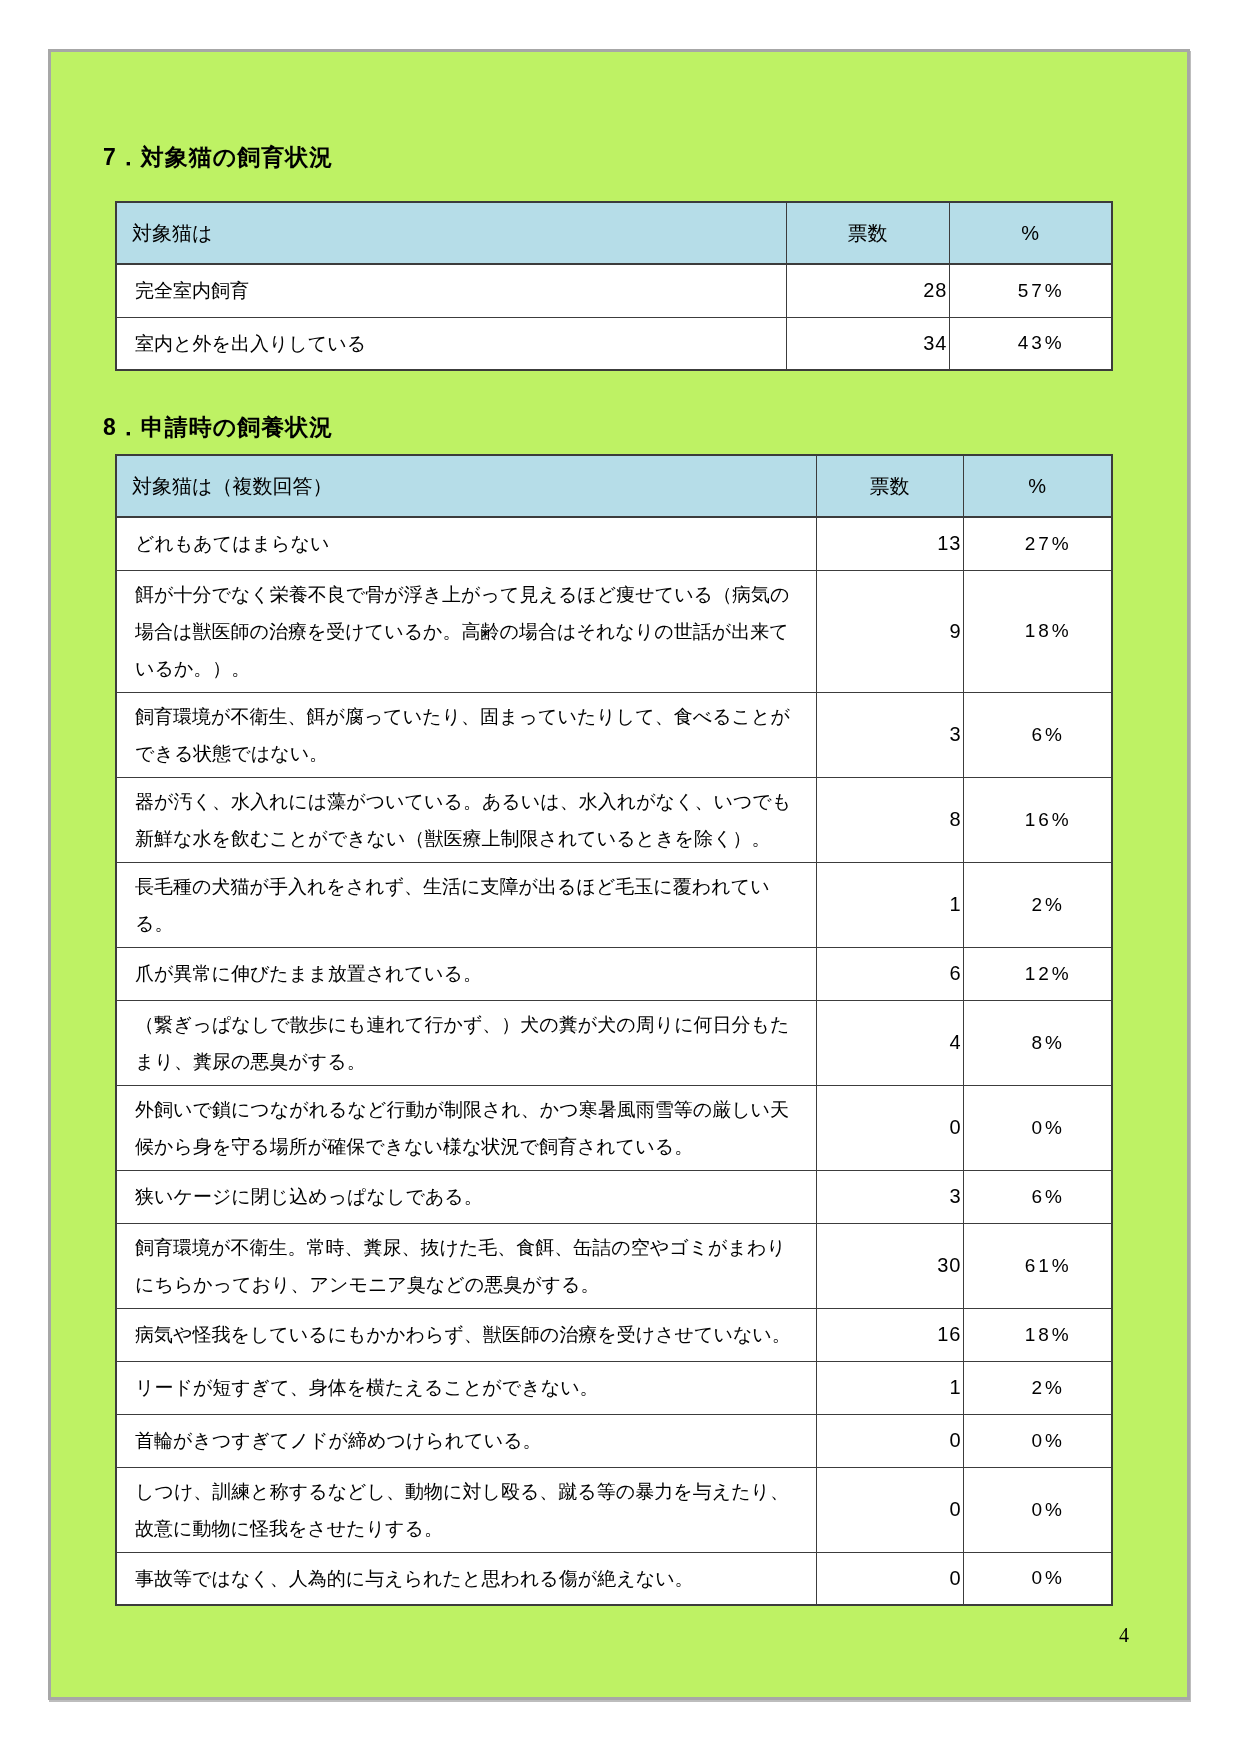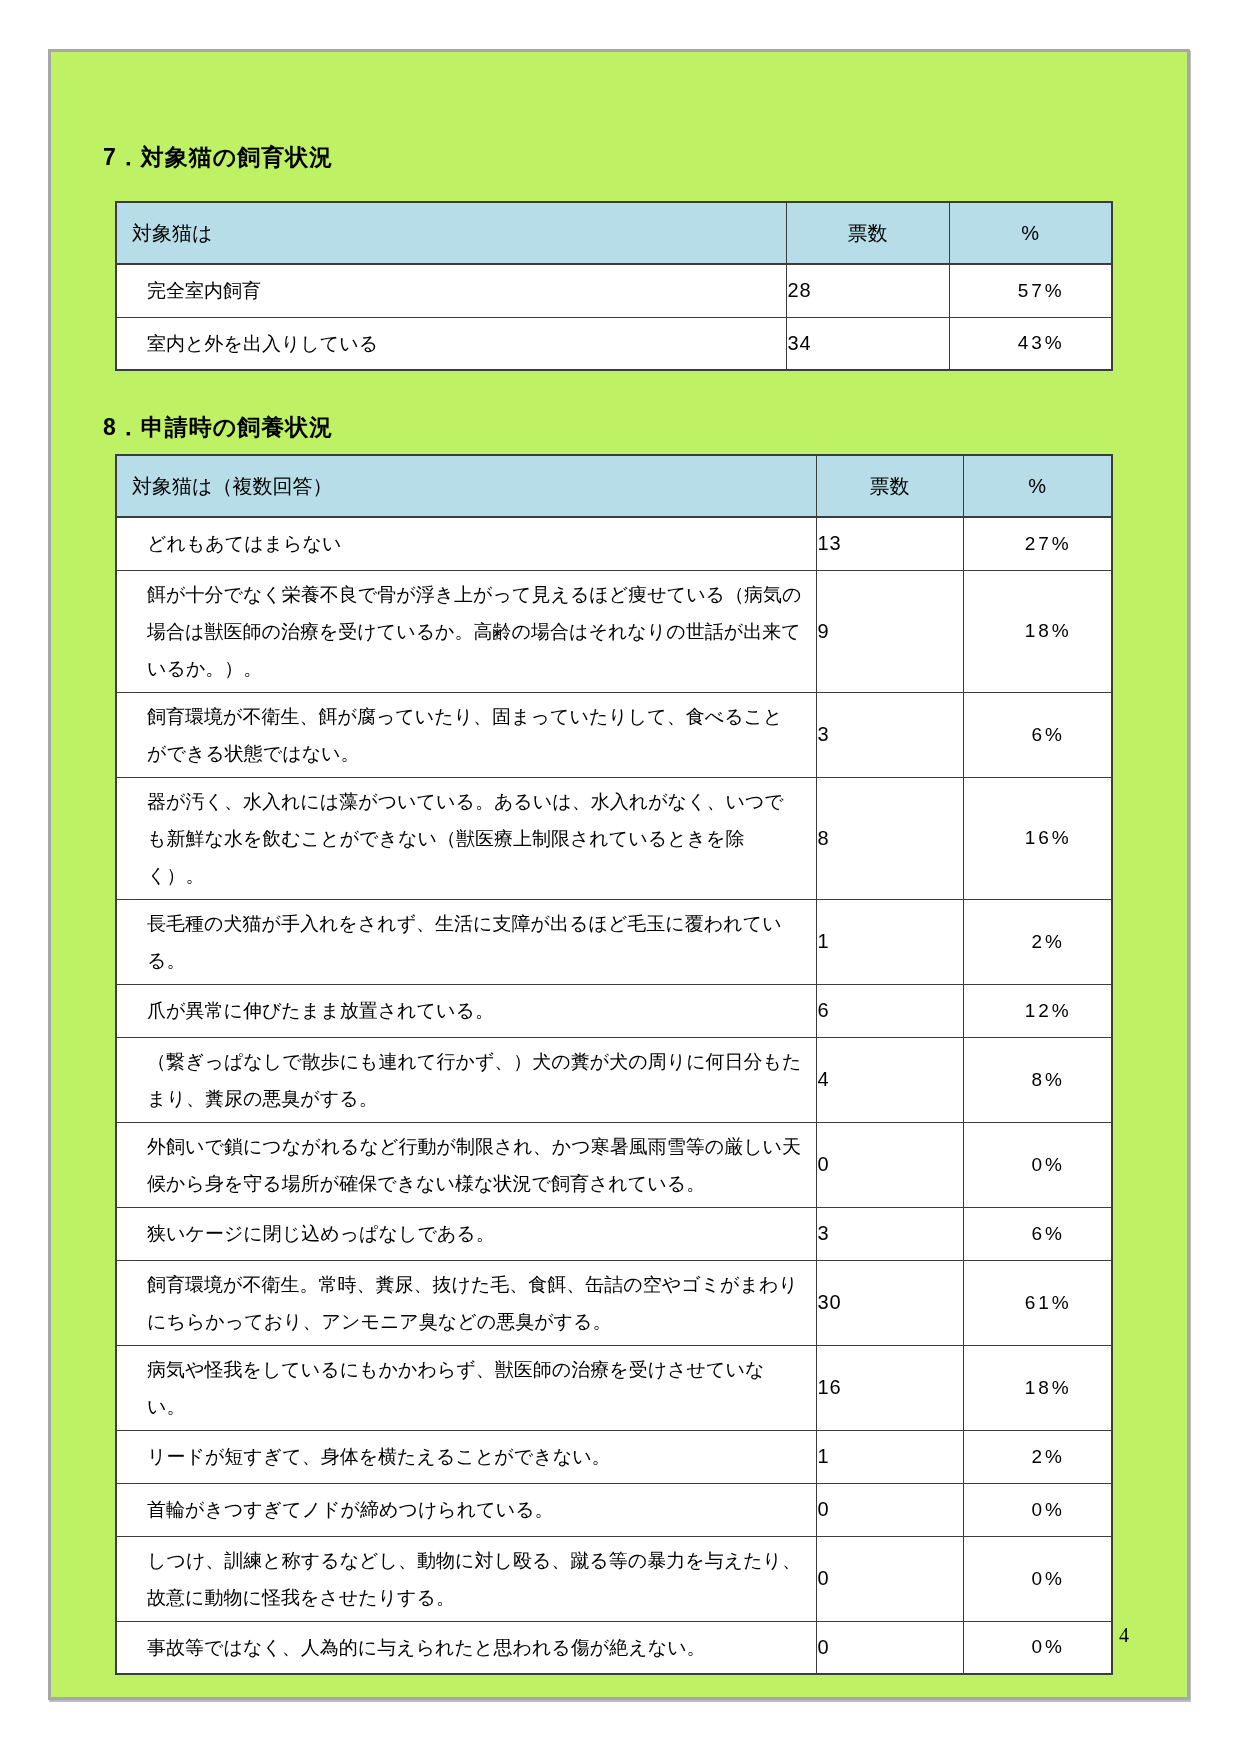--- a/index.html
+++ b/index.html
@@ -73,25 +73,25 @@
     padding-left: 15px;
   }
   .data-table td {
     height: 53px;
     vertical-align: middle;
   }
   .data-table td.cell-label {
     font-size: 19px;
     line-height: 37px;
     text-align: left;
-    padding: 5px 14px 5px 30px;
+    padding: 5px 14px 5px 18px;
   }
   .data-table td.cell-votes {
     font-size: 20px;
-    text-align: left;
+    text-align: right;
     letter-spacing: 1px;
   }
   .data-table td.cell-pct {
     font-size: 19px;
     text-align: center;
     letter-spacing: 3px;
     padding-left: 23px;
   }
   .page-number {
     position: absolute;

